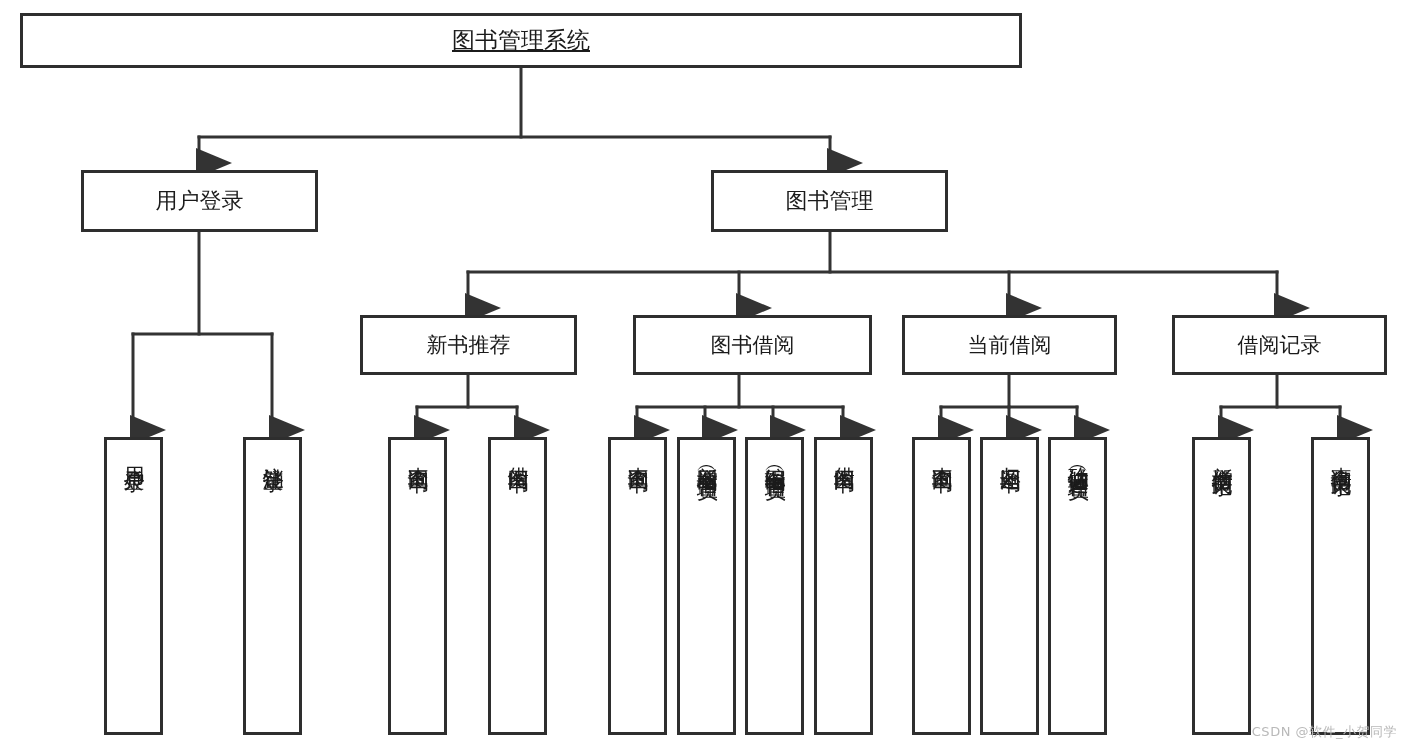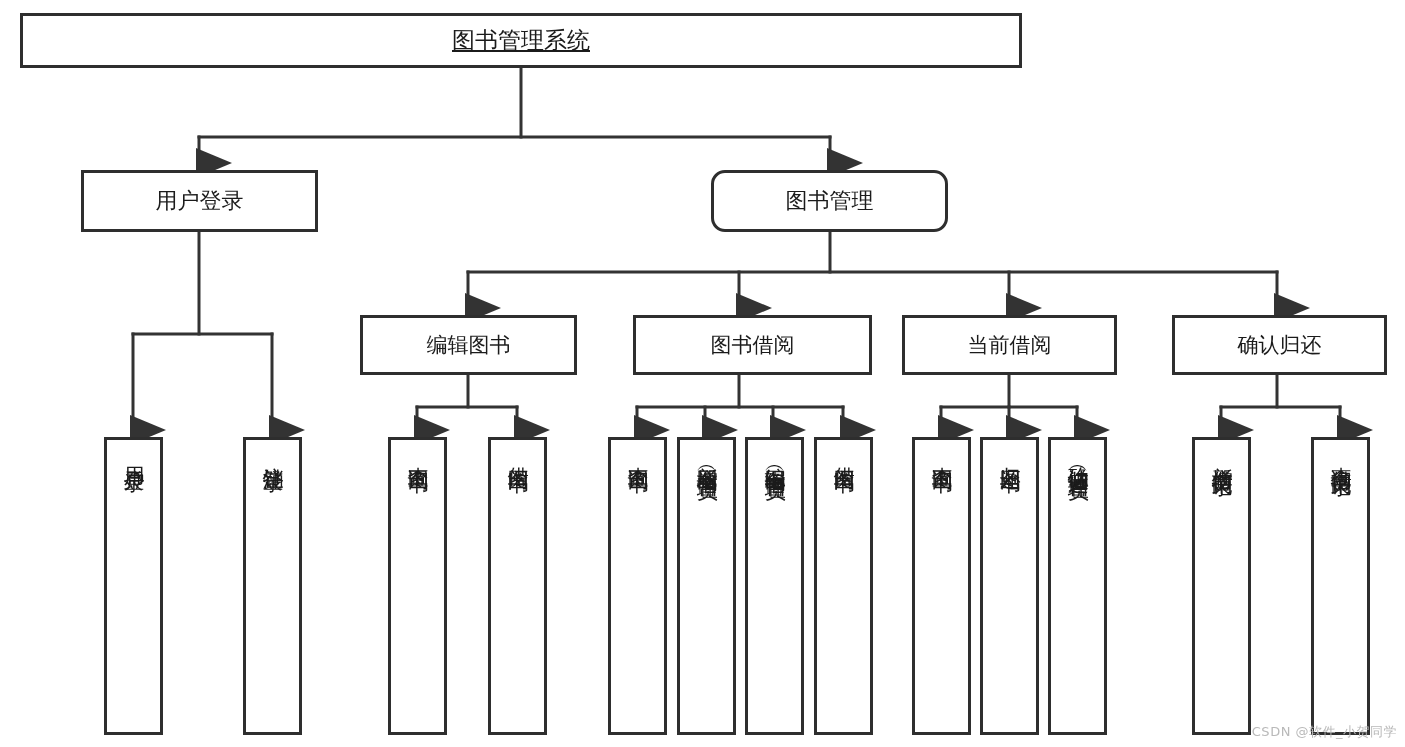--- a/index.html
+++ b/index.html
@@ -118,38 +118,38 @@
   </svg>
 
   <div class="node root" style="left:20px; top:13px; width:1002px; height:55px;">
     <span class="hlabel">图书管理系统</span>
   </div>
 
   <div class="node level2" style="left:81px; top:170px; width:237px; height:62px;">
     <span class="hlabel">用户登录</span>
   </div>
 
-  <div class="node level2" style="left:711px; top:170px; width:237px; height:62px;border-radius:14px;">
+  <div class="node level2" style="left:711px; top:170px; width:237px; height:62px;">
     <span class="hlabel">图书管理</span>
   </div>
 
   <div class="node level3" style="left:360px; top:315px; width:217px; height:60px;">
-    <span class="hlabel">编辑图书</span>
+    <span class="hlabel">新书推荐</span>
   </div>
 
   <div class="node level3" style="left:633px; top:315px; width:239px; height:60px;text-align:center;">
     <span class="hlabel">图书借阅</span>
   </div>
 
   <div class="node level3" style="left:902px; top:315px; width:215px; height:60px;text-align:center;">
     <span class="hlabel">当前借阅</span>
   </div>
 
   <div class="node level3" style="left:1172px; top:315px; width:215px; height:60px;">
-    <span class="hlabel">确认归还</span>
+    <span class="hlabel">借阅记录</span>
   </div>
 
   <div class="node leaf" style="left:104px; top:437px; width:59px; height:298px;">
     <span class="vlabel">用户登录</span>
   </div>
 
   <div class="node leaf" style="left:243px; top:437px; width:59px; height:298px;">
     <span class="vlabel">注销登录</span>
   </div>
 

